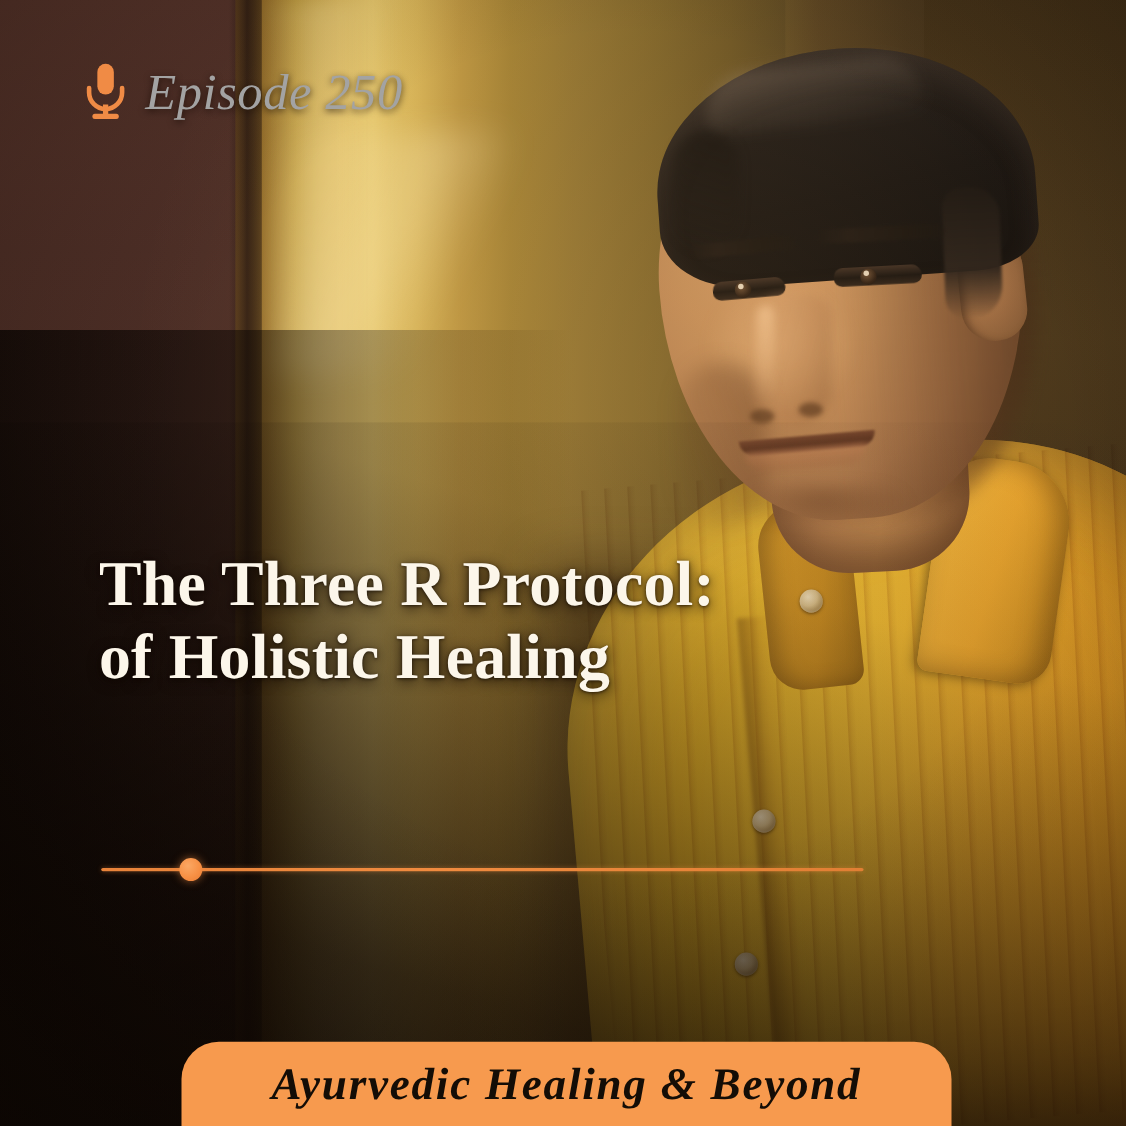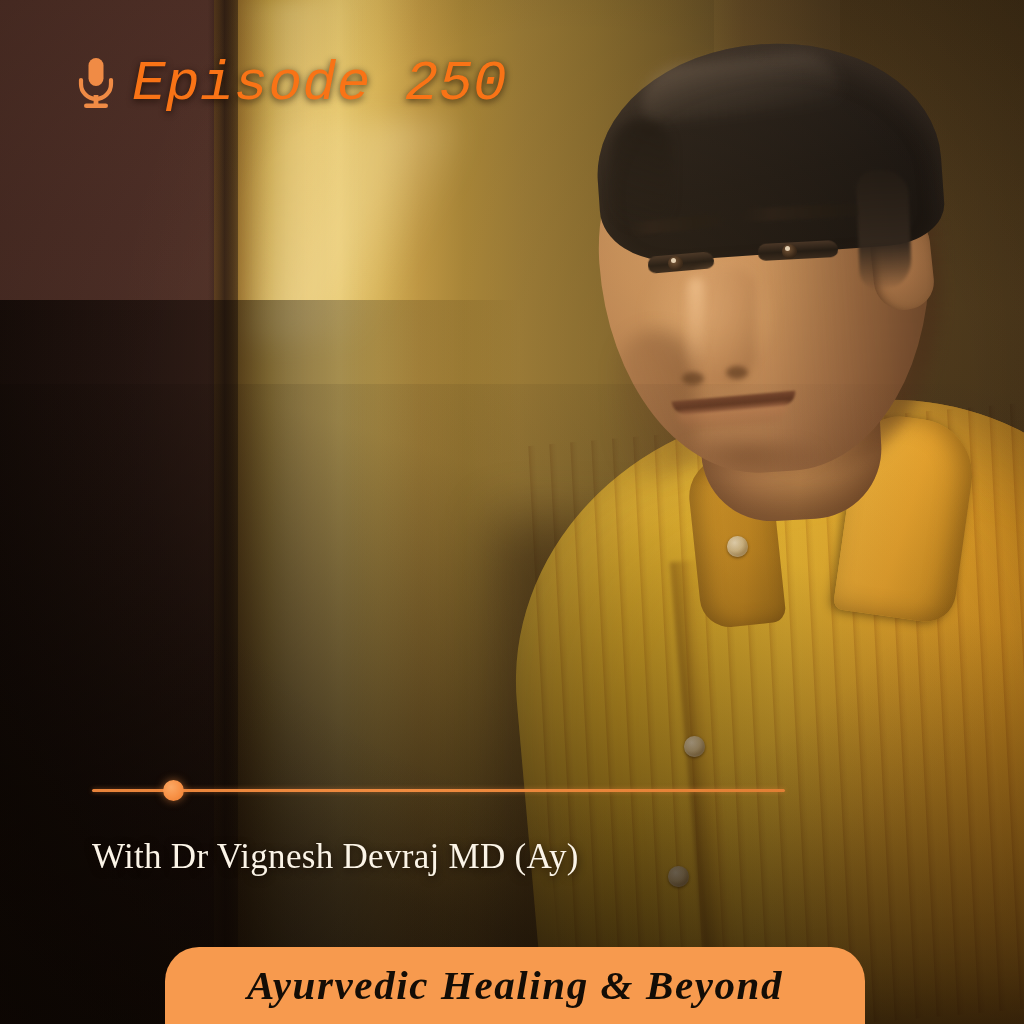--- a/index.html
+++ b/index.html
@@ -330,25 +330,25 @@
 
   
   .content { position:absolute; inset:0; }
 
   .episode-row {
     position:absolute; left:74px; top:56px;
     display:flex; align-items:center; gap:14px;
   }
   .mic-icon { width:44px; height:56px; display:block; }
   .episode-label {
-    font-family:Liberation Mono, monospace;
+    font-family:Liberation Serif, serif;
     font-style:italic;
-    font-size:56px;
+    font-size:46px;
     line-height:1;
-    color:#f97316;
+    color:#a3a3a3;
     letter-spacing:.5px;
     text-shadow:0 2px 7px rgba(20,8,2,.72);
     white-space:nowrap;
   }
 
   .title {
     position:absolute; left:90px; top:498px; width:790px;
     font-family:"Liberation Serif", serif;
     font-size:58px;
     line-height:1.14;
@@ -473,27 +473,28 @@
           <rect x="14.5" y="2" width="15" height="28" rx="7.5" fill="#f08b45"></rect>
           <path d="M7 24 v4 a15 15 0 0 0 30 0 v-4" fill="none" stroke="#f08b45" stroke-width="4.2" stroke-linecap="round"></path>
           <rect x="19.6" y="39" width="4.8" height="9" fill="#f08b45"></rect>
           <rect x="10" y="47.5" width="24" height="4.6" rx="2.3" fill="#f08b45"></rect>
         </svg>
       </span>
       <span class="episode-label">Episode 250</span>
     </div>
 
     <h1 class="title">
+      <span class="title-line">The Three R Protocol:</span>
+      <span class="title-line">of Holistic Healing</span>
     </h1>
 
     <div class="divider">
       <div class="divider-line"></div>
       <div class="divider-dot"></div>
     </div>
 
-    <div class="byline">With Dr Vignesh Devraj MD (Ay)</div>
 
     <div class="show-banner">
       <span class="show-banner-label">Ayurvedic Healing &amp; Beyond</span>
     </div>
 
   </div>
 </div>
 
 </body></html>

